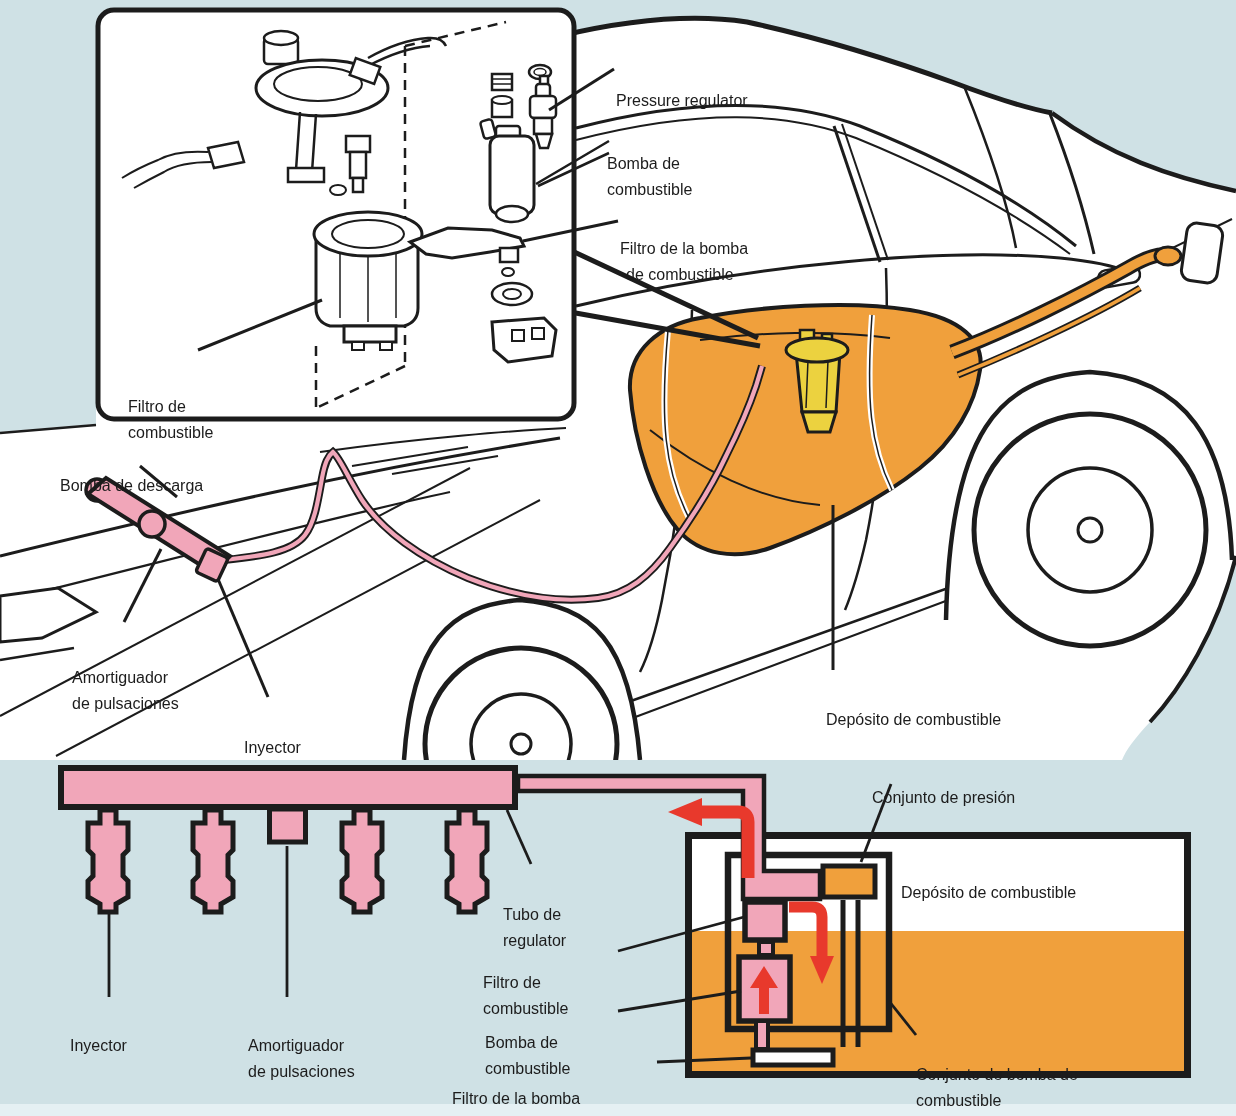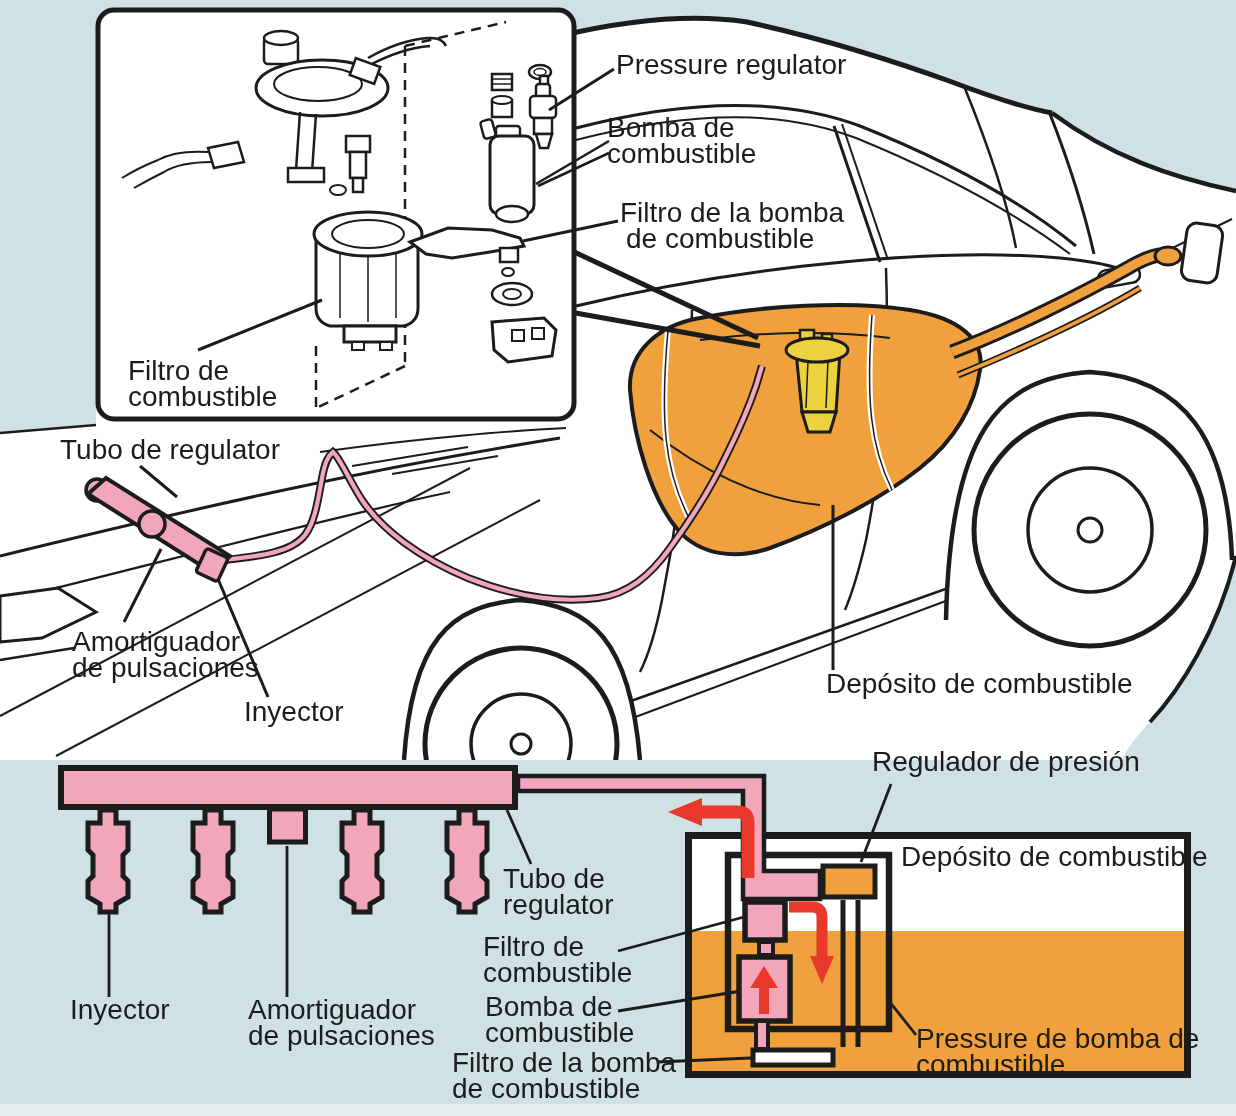--- a/index.html
+++ b/index.html
@@ -3,22 +3,22 @@
 <meta charset="utf-8">
 <style>
   :root{
     --bg:#cfe1e5; --ink:#1c1c1c; --pink:#f1a6b9; --orange:#f0a03c;
     --yellow:#ecd23f; --red:#e8392c; --paper:#ffffff; --strip:#e5f0f3;
   }
   html,body{margin:0;padding:0;background:#9fb6bc;}
   .stage{position:relative;width:1236px;height:1116px;background:var(--bg);
          overflow:hidden;font-family:"Liberation Sans", sans-serif;}
   .stage svg{position:absolute;left:0;top:0;}
-  .lbl{position:absolute;font-size:28px;line-height:26px;color:var(--ink);
-       white-space:nowrap;letter-spacing:0;}
+  .lbl{position:absolute;font-size:16px;line-height:26px;color:var(--ink);
+       white-space:nowrap;letter-spacing:0;margin-top:36px;}
   .ind{margin-left:6px;}
   
   .white{fill:var(--paper);stroke:var(--ink);}
   .line{fill:none;stroke:var(--ink);}
   .pink{fill:var(--pink);stroke:var(--ink);}
   .orange{fill:var(--orange);stroke:var(--ink);}
   .yellow{fill:var(--yellow);stroke:var(--ink);}
   .red{fill:var(--red);stroke:none;}
   .redln{fill:none;stroke:var(--red);}
   .dash{fill:none;stroke:var(--ink);stroke-dasharray:10 7;}
@@ -262,21 +262,21 @@
   <div class="lbl" style="left:620px;top:200px">
     <div>Filtro de la bomba</div>
     <div class="ind">de combustible</div>
   </div>
 
   <div class="lbl" style="left:128px;top:358px">
     <div>Filtro de</div>
     <div>combustible</div>
   </div>
 
-  <div class="lbl" style="left:60px;top:437px">Tubo de regulator</div>
+  <div class="lbl" style="left:60px;top:437px">Bomba de descarga</div>
 
   <div class="lbl" style="left:72px;top:629px">
     <div>Amortiguador</div>
     <div>de pulsaciones</div>
   </div>
 
   <div class="lbl" style="left:244px;top:699px">Inyector</div>
 
   <div class="lbl" style="left:826px;top:671px">Depósito de combustible</div>
 
@@ -300,22 +300,22 @@
   <div class="lbl" style="left:485px;top:994px">
     <div>Bomba de</div>
     <div>combustible</div>
   </div>
 
   <div class="lbl" style="left:452px;top:1050px">
     <div>Filtro de la bomba</div>
     <div>de combustible</div>
   </div>
 
-  <div class="lbl" style="left:872px;top:749px">Regulador de presión</div>
+  <div class="lbl" style="left:872px;top:749px">Conjunto de presión</div>
 
   <div class="lbl" style="left:901px;top:844px">Depósito de combustible</div>
 
   <div class="lbl" style="left:916px;top:1026px">
-    <div>Pressure de bomba de</div>
+    <div>Conjunto de bomba de</div>
     <div>combustible</div>
   </div>
 
 </div>
 
 </body></html>

